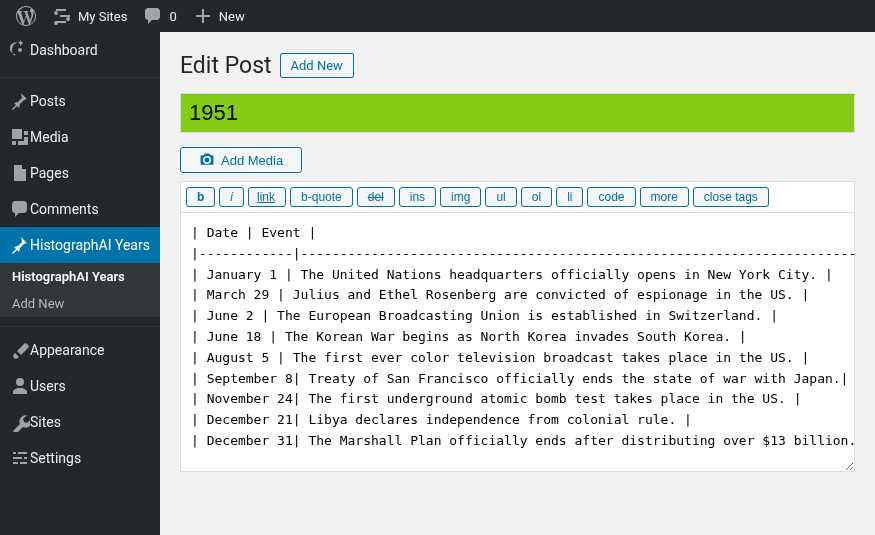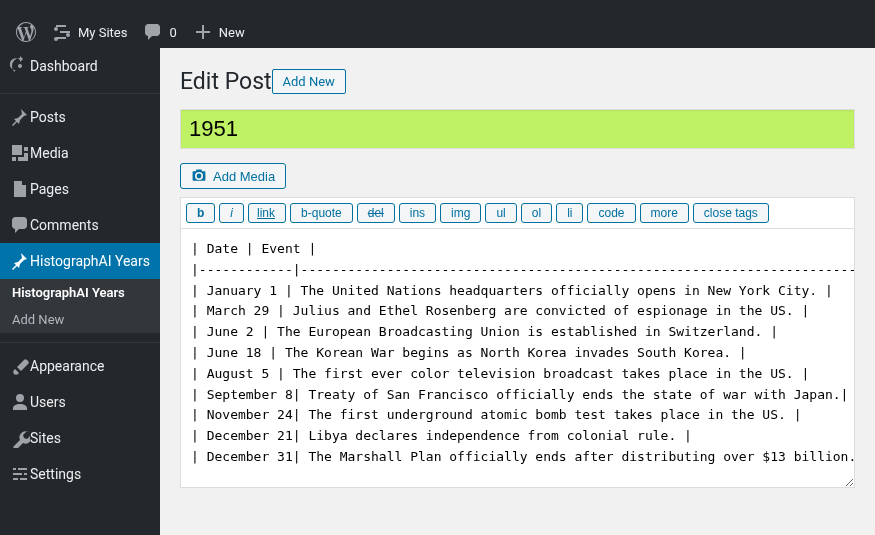--- a/index.html
+++ b/index.html
@@ -1,41 +1,41 @@
 <!DOCTYPE html>
 <html><head>
 <meta charset="utf-8">
 <style>
 * { margin: 0; padding: 0; box-sizing: border-box; }
 body { font-family: -apple-system, BlinkMacSystemFont, "Segoe UI", Roboto, sans-serif; font-size: 13px; color: #444; background: #f1f1f1; overflow: hidden; }
 
 
-.adminbar { height: 48px; background: #23282d; color: #eee; display: flex; align-items: flex-end; padding: 0 8px; gap: 0; }
+.adminbar { height: 32px; background: #23282d; color: #eee; display: flex; align-items: flex-end; padding: 0 8px; gap: 0; }
 .adminbar .ab-item { display: flex; align-items: center; gap: 6px; padding: 0 8px; height: 32px; color: #eee; cursor: pointer; font-size: 13px; }
 .adminbar svg, .adminbar .dashicon { width: 20px; height: 20px; fill: #a0a5aa; }
 
 
 .wrap { display: flex; height: calc(100vh - 32px); }
 .sidebar { width: 160px; background: #23282d; color: #eee; display: flex; flex-direction: column; }
 .sidebar .menu-item { display: flex; align-items: center; padding: 8px 10px; color: #eee; cursor: pointer; font-size: 14px; position: relative; }
 .sidebar .menu-item.current { background: #0073aa; color: #fff; }
 .sidebar .menu-item.current::after { content: ""; position: absolute; right: -8px; top: 50%; transform: translateY(-50%); border: 8px solid transparent; border-right-color: #f1f1f1; }
 .sidebar .submenu { background: #32373c; }
 .sidebar .submenu .sub-item { padding: 6px 12px; font-size: 13px; color: #b4b9be; cursor: pointer; }
 .sidebar .submenu .sub-item.current { color: #fff; font-weight: 600; }
 .sidebar .sep { height: 5px; background: transparent; margin: 5px 0; border-bottom: 1px solid #32373c; }
 
 .main { flex: 1; padding: 10px 20px 20px 20px; overflow: auto; background: #f1f1f1; }
-.page-title-wrap { display: flex; align-items: center; margin: 10px 0 14px 0; }
+.page-title-wrap { display: flex; align-items: center; gap: 8px; margin: 10px 0 14px 0; }
 .page-title { font-size: 23px; font-weight: 400; color: #23282d; }
 .btn-outline { display: inline-block; padding: 4px 10px; border: 1px solid #0071a1; color: #0071a1; background: #f3f5f6; border-radius: 2px; font-size: 13px; cursor: pointer; }
 
-.title-input { width: 100%; font-size: 1.7em; padding: 3px 8px; height: 40px; border: 1px solid #ddd; background: #bef264; box-shadow: inset 0 1px 2px rgba(0,0,0,.07); }
+.title-input { width: 100%; font-size: 1.7em; padding: 3px 8px; height: 40px; border: 1px solid #ddd; background: #84cc16; box-shadow: inset 0 1px 2px rgba(0,0,0,.07); }
 
-.media-btn { display: inline-flex; align-items: center; gap: 6px; margin: 14px 0 8px 0; padding: 4px 10px; border: 1px solid #0071a1; color: #0071a1; background: #f3f5f6; border-radius: 3px; cursor: pointer; font-size: 13px; }
+.media-btn { display: inline-flex; align-items: center; gap: 6px; margin: 14px 0 8px 0; padding: 4px 18px; border: 1px solid #0071a1; color: #0071a1; background: #f3f5f6; border-radius: 3px; cursor: pointer; font-size: 13px; }
 
 .quicktags { background: #fff; border: 1px solid #ddd; border-bottom: none; padding: 5px; display: flex; gap: 4px; flex-wrap: wrap; }
 .qt-btn { padding: 2px 10px; border: 1px solid #0071a1; background: #f3f5f6; color: #0071a1; border-radius: 3px; font-size: 12px; cursor: pointer; }
 .qt-btn.bold { font-weight: bold; }
 .qt-btn.italic { font-style: italic; }
 .qt-btn.underline { text-decoration: underline; padding-left: 8px; }
 .qt-btn.strike { text-decoration: line-through; }
 
 .editor { width: 100%; min-height: 260px; border: 1px solid #ddd; background: #fff; padding: 10px; font-family: Consolas, Monaco, monospace; font-size: 13px; line-height: 1.6; resize: vertical; white-space: pre; overflow-x: auto; }
 

